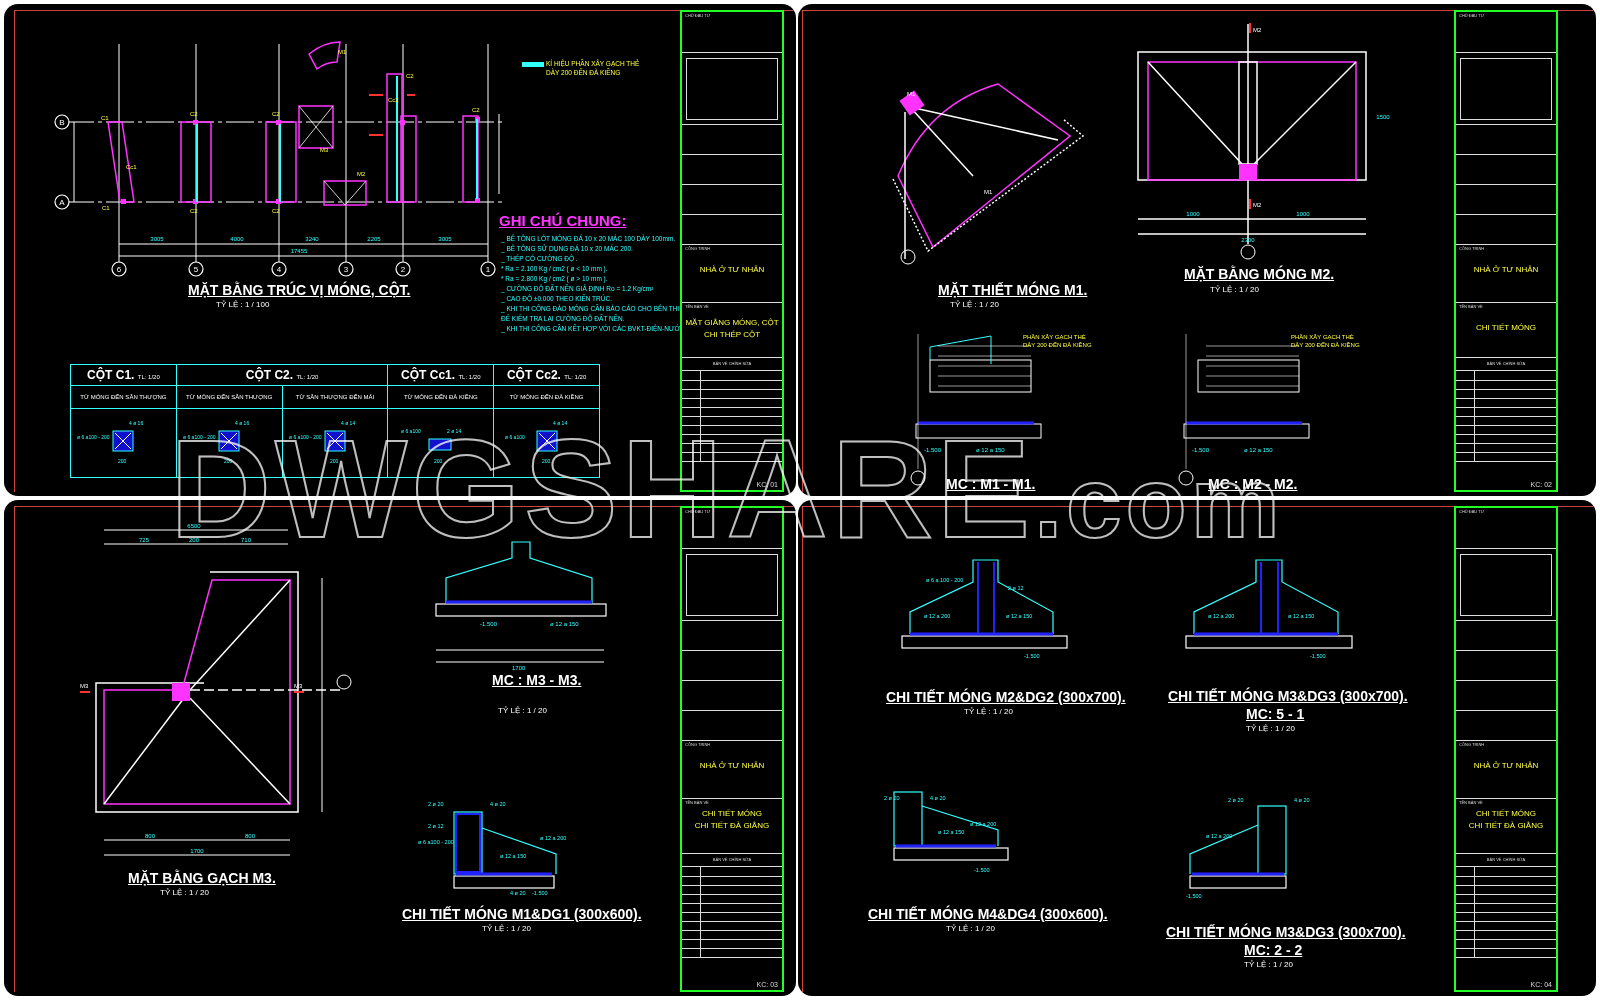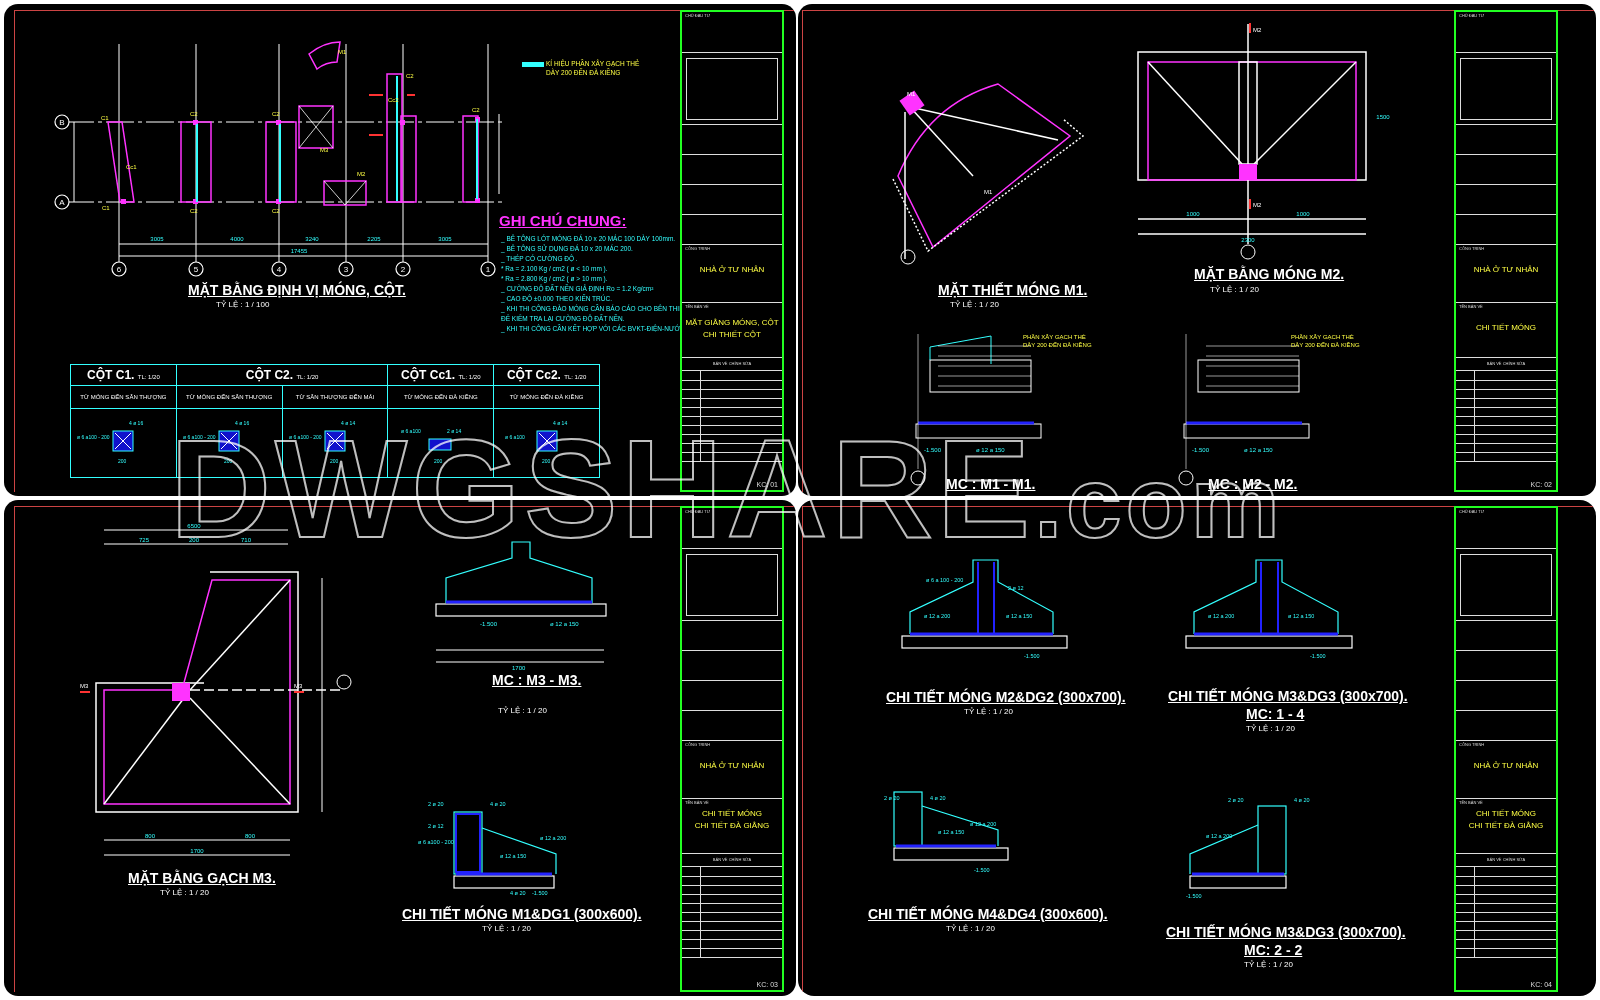--- a/index.html
+++ b/index.html
@@ -152,21 +152,21 @@
       <div>_ BÊ TÔNG SỬ DỤNG ĐÁ 10 x 20 MÁC 200.</div>
     <div>_ THÉP CÓ CƯỜNG ĐỘ .</div>
       <div>      * Ra = 2.100 Kg / cm2 ( ø &lt; 10 mm ).</div>
     <div>      * Ra = 2.800 Kg / cm2 ( ø &gt; 10 mm ).</div>
       <div>_ CƯỜNG ĐỘ ĐẤT NỀN GIẢ ĐỊNH   Ro = 1.2 Kg/cm²</div>
     <div>_ CAO ĐỘ ±0.000 THEO KIẾN TRÚC.</div>
       <div>_ KHI THI CÔNG ĐÀO MÓNG CẦN BÁO CÁO CHO BÊN THIẾT KẾ</div>
     <div>   ĐỂ KIỂM TRA LẠI CƯỜNG ĐỘ ĐẤT NỀN.</div>
       <div>_ KHI THI CÔNG CẦN KẾT HỢP VỚI CÁC BVKT-ĐIỆN-NƯỚC.</div>
   </div>
-  <div class="ttl" style="left:184px;top:278px;">MẶT BẰNG ĐỊNH VỊ MÓNG, CỘT.</div>
+  <div class="ttl" style="left:184px;top:278px;">MẶT BẰNG TRÚC VỊ MÓNG, CỘT.</div>
   <div class="scale" style="left:212px;top:296px;">TỶ LỆ : 1 / 100</div>
 
   <table class="cols" style="left:66px;top:360px;width:530px;">
     <tbody>
         <tr>
       <td class="hd"><span>CỘT C1.</span> <small>TL: 1/20</small></td>
       <td class="hd" colspan="2"><span>CỘT C2.</span> <small>TL: 1/20</small></td>
       <td class="hd"><span>CỘT Cc1.</span> <small>TL: 1/20</small></td>
       <td class="hd"><span>CỘT Cc2.</span> <small>TL: 1/20</small></td>
     </tr>
@@ -227,21 +227,21 @@
     <div class="row" style="top:112px;"></div>
       <div class="row" style="top:142px;"></div>
     <div class="row" style="top:172px;"></div>
       <div class="row" style="top:202px;"></div>
     <div class="row" style="top:232px;"></div>
     <div class="lbl" style="top:234px;">CÔNG TRÌNH</div>
     <div class="yel" style="top:252px;">NHÀ Ở TƯ NHÂN</div>
     <div class="row" style="top:290px;"></div>
     <div class="lbl" style="top:292px;">TÊN BẢN VẼ</div>
     <div class="yel" style="top:305px;">MẶT GIẰNG MÓNG, CỘT</div>
-    <div class="yel" style="top:317px;">CHI THIẾT CỘT</div>
+    <div class="yel" style="top:317px;">CHI THÉP CỘT</div>
     <div class="row" style="top:345px;"></div>
     <div class="small" style="top:349px;">BẢN VẼ CHỈNH SỬA</div>
     <div class="row" style="top:358px;"></div>
     <div class="rev" style="top:359px;"></div>
       <div class="rev" style="top:368px;"></div>
       <div class="rev" style="top:377px;"></div>
       <div class="rev" style="top:386px;"></div>
       <div class="rev" style="top:395px;"></div>
       <div class="rev" style="top:404px;"></div>
       <div class="rev" style="top:413px;"></div>
@@ -329,21 +329,21 @@
       </g>
     <g fill="#ff4" font-size="6">
         <text x="225" y="335">PHẦN XÂY GẠCH THẺ</text>
         <text x="225" y="343">DÀY 200 ĐẾN ĐÀ KIỀNG</text>
         <text x="493" y="335">PHẦN XÂY GẠCH THẺ</text>
         <text x="493" y="343">DÀY 200 ĐẾN ĐÀ KIỀNG</text>
       </g>
   </svg>
   <div class="ttl" style="left:140px;top:278px;">MẶT THIẾT MÓNG M1.</div>
   <div class="scale" style="left:152px;top:296px;">TỶ LỆ : 1 / 20</div>
-  <div class="ttl" style="left:396px;top:262px;">MẶT BẰNG MÓNG M2.</div>
+  <div class="ttl" style="left:386px;top:262px;">MẶT BẰNG MÓNG M2.</div>
   <div class="scale" style="left:412px;top:281px;">TỶ LỆ : 1 / 20</div>
   <div class="ttl" style="left:148px;top:472px;">MC : M1 - M1.</div>
   <div class="ttl" style="left:410px;top:472px;">MC : M2 - M2.</div>
 
   <div class="tb" style="left:656px;">
     <div class="lbl">CHỦ ĐẦU TƯ</div>
     <div class="row" style="top:40px;"></div>
     <div class="logo" style="top:46px;height:60px;"></div>
     <div class="row" style="top:112px;"></div>
       <div class="row" style="top:142px;"></div>
@@ -478,21 +478,21 @@
       <div class="rev" style="top:404px;"></div>
       <div class="rev" style="top:413px;"></div>
       <div class="rev" style="top:422px;"></div>
       <div class="rev" style="top:431px;"></div>
       <div class="rev" style="top:440px;"></div>
     <div class="revcol" style="top:359px;height:91px;bottom:auto;"></div>
     <div class="code" style="bottom:2px;">KC: 03</div>
   </div>
 </div>
 
-<div class="sheet" style="left:798px;top:500px;width:798px;height:496px;border-radius:16px;">
+<div class="sheet" style="left:798px;top:500px;width:798px;height:496px;">
   <div class="redframe" style="left:4px;"></div>
   <svg class="drawing" width="660" height="496" viewBox="0 0 660 496">
 
     <g fill="none" stroke-width="1.2">
       <path d="M112,134 L112,112 L175,82 L175,60 L200,60 L200,82 L255,112 L255,134" stroke="#3ff"></path>
       <rect x="104" y="136" width="165" height="12" stroke="#fff"></rect>
     </g>
     <line x1="112" y1="134" x2="255" y2="134" stroke="#22f" stroke-width="3"></line>
     <line x1="180" y1="62" x2="180" y2="134" stroke="#22f" stroke-width="2"></line>
       <line x1="196" y1="62" x2="196" y2="134" stroke="#22f" stroke-width="2"></line>
@@ -534,21 +534,21 @@
       <text x="176" y="372">-1.500</text>
       <text x="430" y="302">2 ø 20</text>
         <text x="496" y="302">4 ø 20</text>
       <text x="408" y="338">ø 12 a 200</text>
         <text x="388" y="398">-1.500</text>
     </g>
   </svg>
   <div class="ttl" style="left:88px;top:189px;">CHI TIẾT MÓNG M2&amp;DG2 (300x700).</div>
   <div class="scale" style="left:166px;top:207px;">TỶ LỆ : 1 / 20</div>
   <div class="ttl" style="left:370px;top:188px;">CHI TIẾT MÓNG M3&amp;DG3 (300x700).</div>
-  <div class="ttl" style="left:448px;top:206px;">MC: 1 - 4</div>
+  <div class="ttl" style="left:448px;top:206px;">MC: 5 - 1</div>
   <div class="scale" style="left:448px;top:224px;">TỶ LỆ : 1 / 20</div>
   <div class="ttl" style="left:70px;top:406px;">CHI TIẾT MÓNG M4&amp;DG4 (300x600).</div>
   <div class="scale" style="left:148px;top:424px;">TỶ LỆ : 1 / 20</div>
   <div class="ttl" style="left:368px;top:424px;">CHI TIẾT MÓNG M3&amp;DG3 (300x700).</div>
   <div class="ttl" style="left:446px;top:442px;">MC: 2 - 2</div>
   <div class="scale" style="left:446px;top:460px;">TỶ LỆ : 1 / 20</div>
 
   <div class="tb" style="left:656px;">
     <div class="lbl">CHỦ ĐẦU TƯ</div>
     <div class="row" style="top:40px;"></div>

